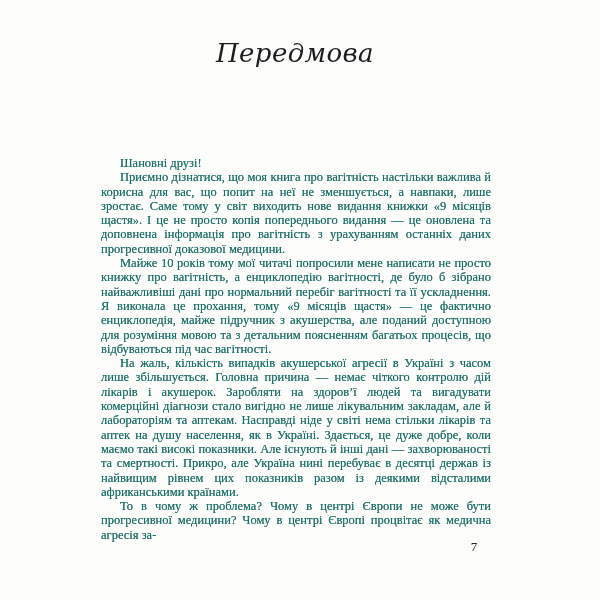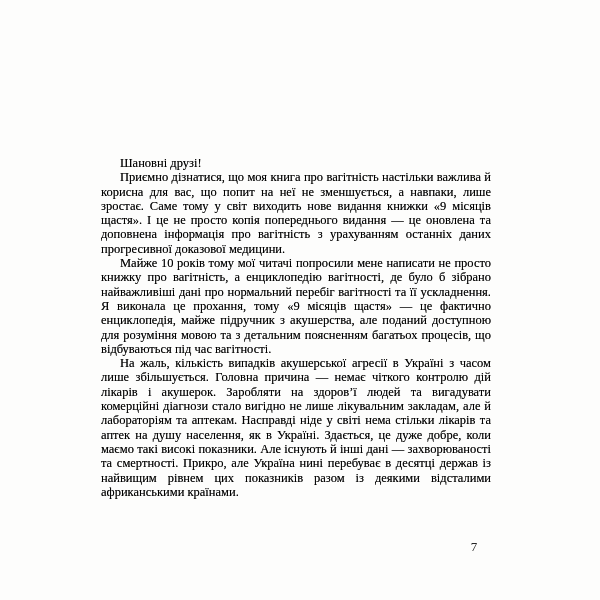--- a/index.html
+++ b/index.html
@@ -44,21 +44,21 @@
   }
 
   .body-text {
     position: absolute;
     top: 156px;
     left: 101px;
     width: 390px;
     font-size: 12.5px;
     line-height: 14.3px;
     text-align: justify;
-    color: #000000;
+    color: #0f766e;
   }
 
   .body-text p {
     margin: 0;
     text-indent: 19px;
     text-shadow: 0 0 0.3px rgba(24,24,24,0.55);
   }
 
   .page-number {
     position: absolute;
@@ -69,24 +69,26 @@
     font-size: 13px;
     color: #242424;
   }
 </style>
 </head>
 <body>
 
 <div class="page">
 
   <header class="chapter-title">
+    <div>Передмова</div>
   </header>
 
   <main class="body-text">
     <p>Шановні друзі!</p>
     <p>Приємно дізнатися, що моя книга про вагітність настільки важлива й корисна для вас, що попит на неї не зменшується, а навпаки, лише зростає. Саме тому у світ виходить нове видання книжки «9 місяців щастя». І це не просто копія попереднього видання — це оновлена та доповнена інформація про вагітність з урахуванням останніх даних прогресивної доказової медицини.</p>
     <p>Майже 10 років тому мої читачі попросили мене написати не просто книжку про вагітність, а енциклопедію вагітності, де було б зібрано найважливіші дані про нормальний перебіг вагітності та її ускладнення. Я виконала це прохання, тому «9 місяців щастя» — це фактично енциклопедія, майже підручник з акушерства, але поданий доступною для розуміння мовою та з детальним поясненням багатьох процесів, що відбуваються під час вагітності.</p>
     <p>На жаль, кількість випадків акушерської агресії в Україні з часом лише збільшується. Головна причина — немає чіткого контролю дій лікарів і акушерок. Заробляти на здоров’ї людей та вигадувати комерційні діагнози стало вигідно не лише лікувальним закладам, але й лабораторіям та аптекам. Насправді ніде у світі нема стільки лікарів та аптек на душу населення, як в Україні. Здається, це дуже добре, коли маємо такі високі показники. Але існують й інші дані — захворюваності та смертності. Прикро, але Україна нині перебуває в десятці держав із найвищим рівнем цих показників разом із деякими відсталими африканськими країнами.</p>
+    <p>То в чому ж проблема? Чому в центрі Європи не може бути прогресивної медицини? Чому в центрі Європі процвітає як медична агресія за-</p>
   </main>
 
   <div class="page-number">7</div>
 
 </div>
 
 </body></html>

